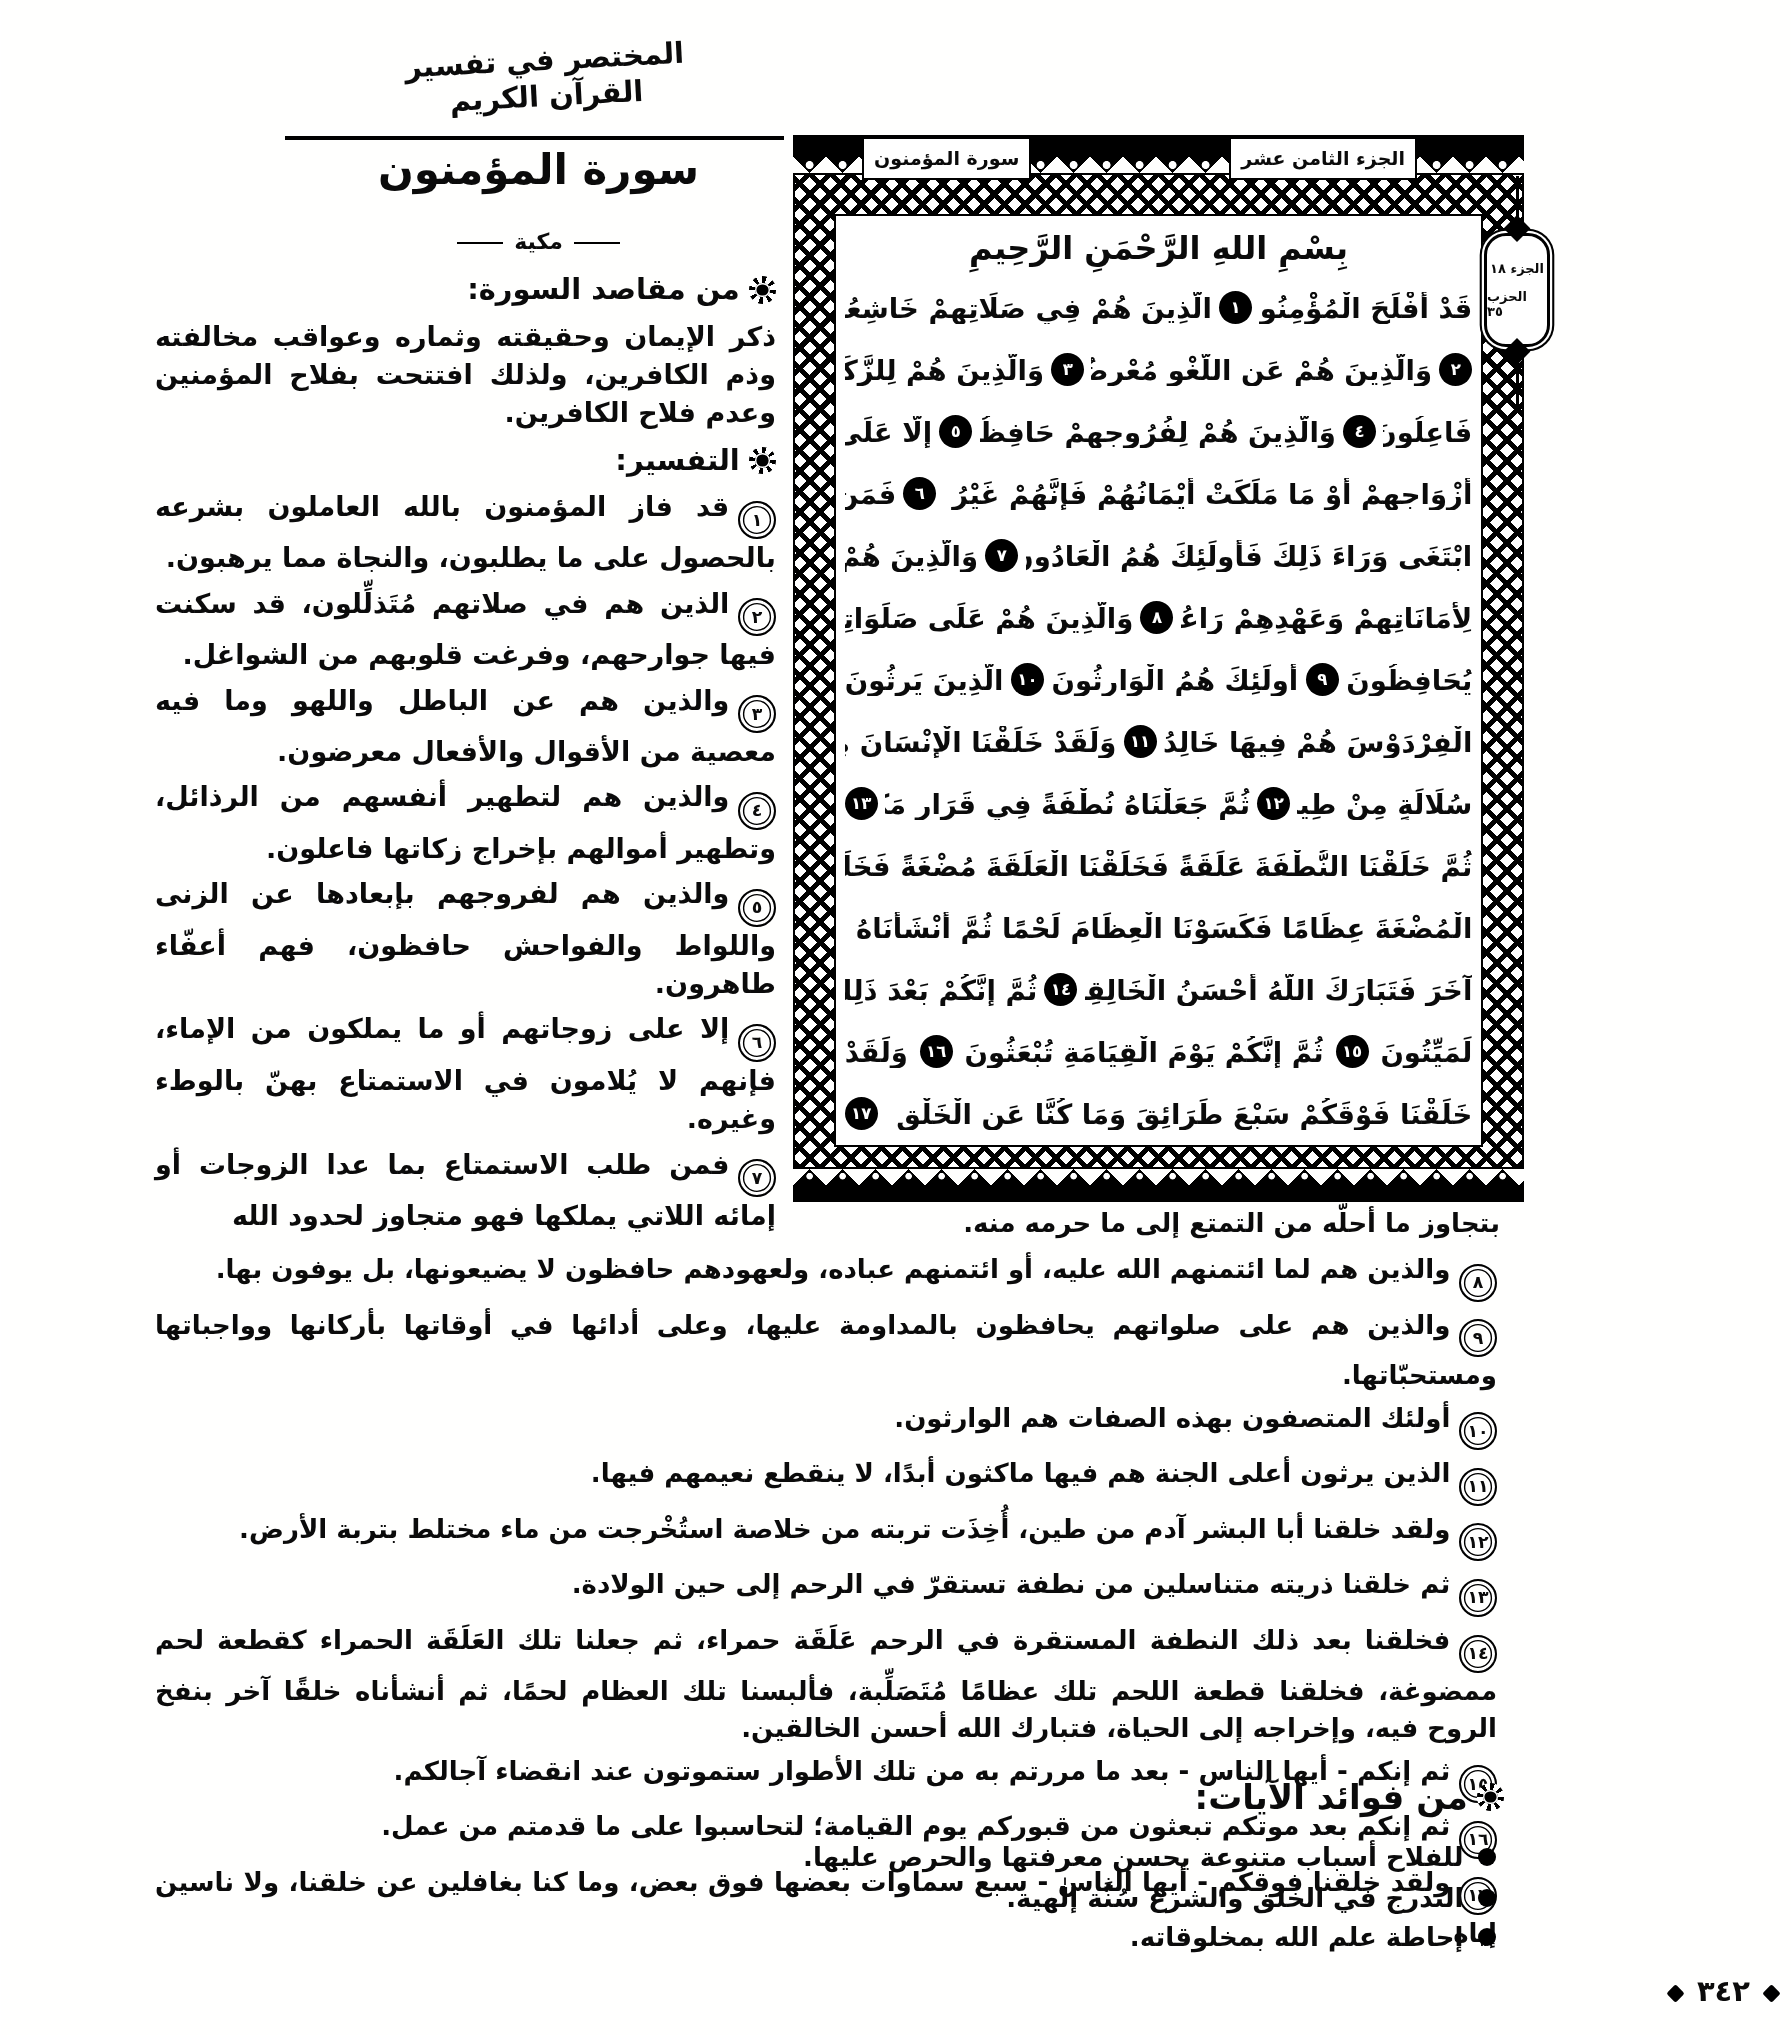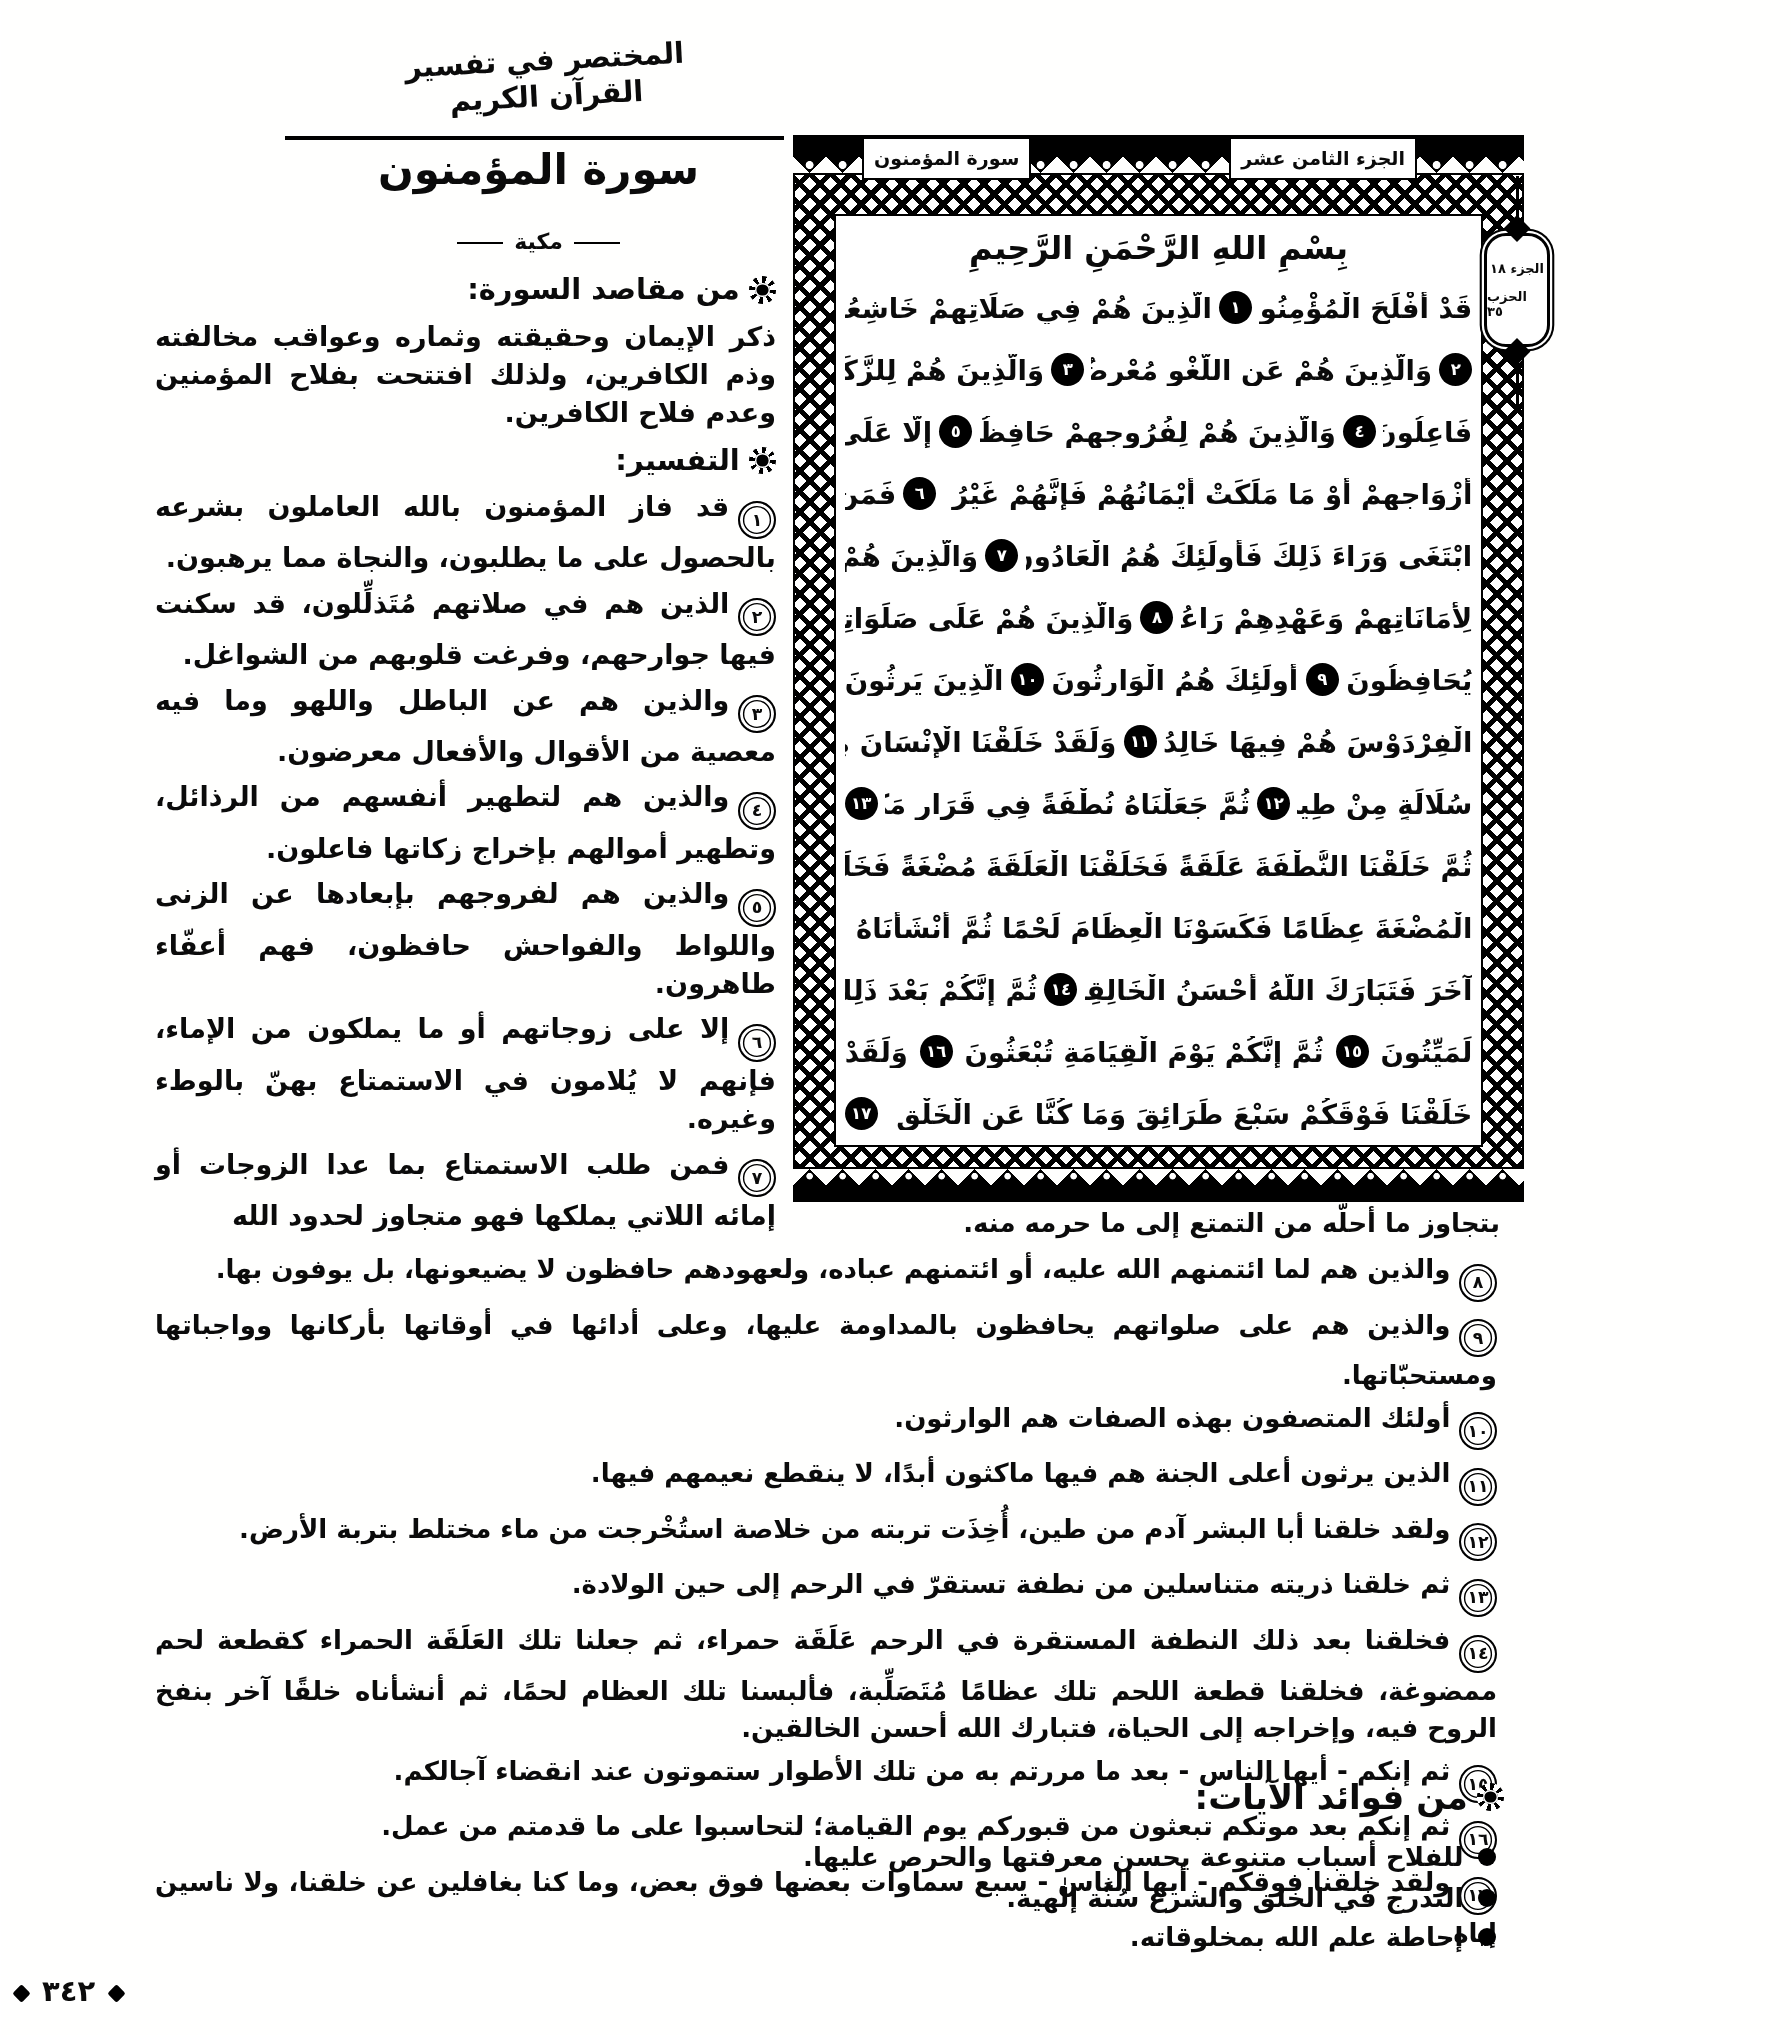--- a/index.html
+++ b/index.html
@@ -100,21 +100,21 @@
   .bottomcol .entry { margin-bottom:5px; }
 
   .benefits-head { position:absolute; right:288px; top:1777px;
     display:flex; align-items:center; gap:8.7px; font-size:34px; font-weight:700; }
   .bullet { position:absolute; right:296px; display:flex; align-items:center; gap:14.5px;
     font-size:26px; font-weight:700; }
   .bullet .dot { width:18px; height:18px; border-radius:50%; background:#000; flex:0 0 auto; }
   .b1 { top:1842px; } .b2 { top:1883px;margin-left:11px; } .b3 { top:1922px; }
 
   .pagenum { position:absolute; left:0; top:1974px; width:100%;
-    text-align:left; font-size:29px; font-weight:700; }
+    text-align:right; font-size:29px; font-weight:700; }
   .orn { display:inline-block; width:13px; height:13px; background:#000;
     transform:rotate(45deg); margin:0 14.5px; vertical-align:middle; border-radius:2.2px; }
 </style>
 </head>
 <body>
 
 <div id="page">
 
   <div class="htitle">المختصر في تفسير القرآن الكريم</div>
   <div class="hrule"></div>

